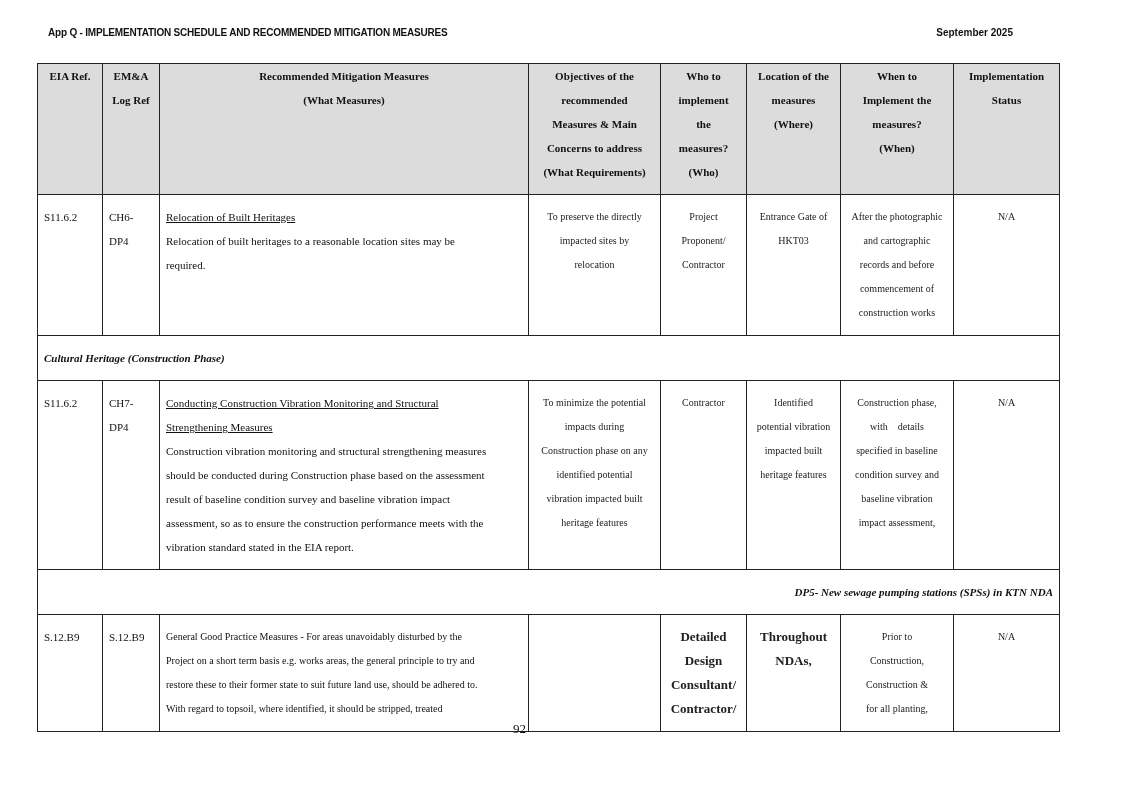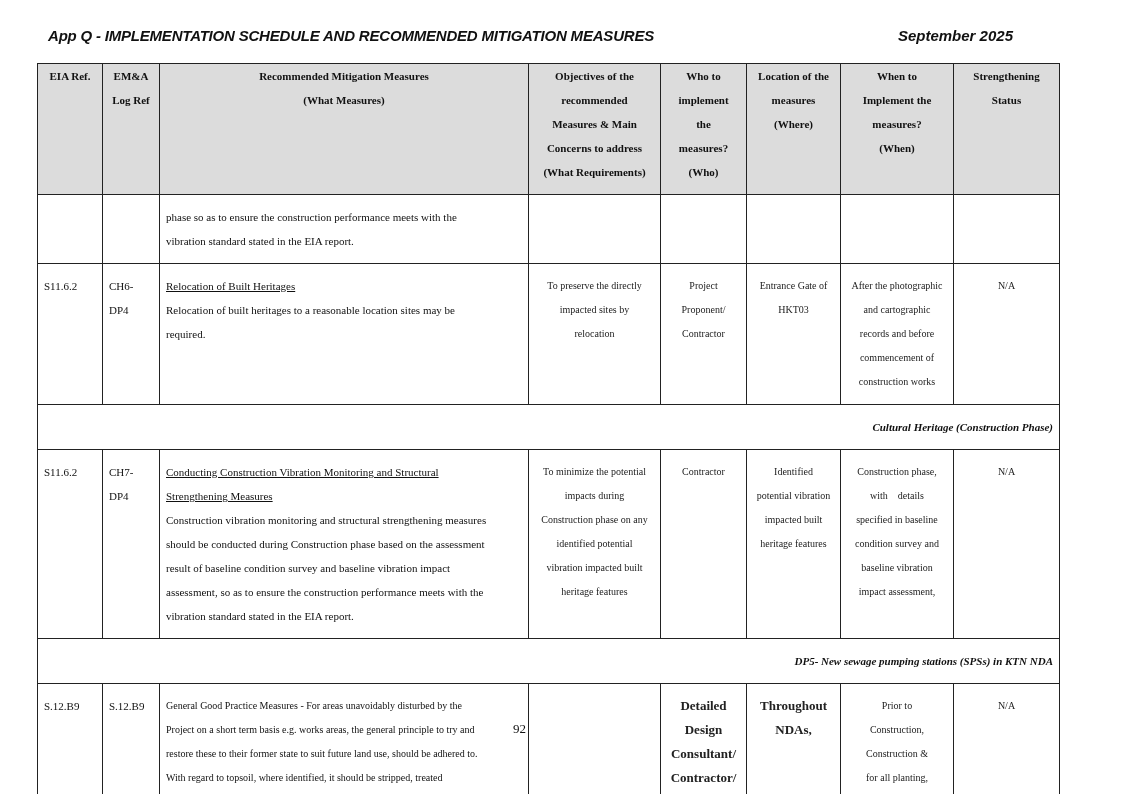--- a/index.html
+++ b/index.html
@@ -1,39 +1,39 @@
 <!DOCTYPE html>
 <html><head>
 <meta charset="utf-8">
 <style>
   html, body { margin: 0; padding: 0; background: #ffffff; }
   body { width: 1123px; height: 794px; position: relative; overflow: hidden; }
   .page-header {
     position: absolute; left: 48px; top: 27px; width: 965px; height: 22px;
-    font-family: "Liberation Sans", sans-serif; font-weight: bold; font-size: 15px; color: #111; font-style: italic;
+    font-family: "Liberation Sans", sans-serif; font-weight: bold; font-size: 10px; color: #111;
   }
   .page-header .title { position: absolute; left: 0; top: 0; letter-spacing: -0.2px; }
   .page-header .date { position: absolute; right: 0; top: 0; }
   table.sched {
     position: absolute; left: 37px; top: 63px; width: 1022px;
     border-collapse: collapse; table-layout: fixed;
     font-family: "Liberation Serif", serif; font-size: 11px; color: #111;
   }
   table.sched td, table.sched th {
     border: 1.5px solid #222; vertical-align: top; padding: 10px 6px;
     line-height: 24px;
   }
   table.sched th {
     background: #dcdcdc; font-weight: bold; text-align: center;
     padding-top: 0px; height: 118px;
   }
   .c { text-align: center; font-size: 10px; color: #222; }
   .c.b { font-weight: bold; font-size: 13px; }
   .measure .u { text-decoration: underline; }
-  .sec td { font-weight: bold; font-style: italic; padding-left: 6px; text-align: right; }
+  .sec td { font-weight: bold; font-style: italic; padding-left: 6px; }
   .sec.center td { text-align: right; }
   .line { display: block; }
   .page-num {
     position: absolute; left: 0; width: 1039px; top: 721px; text-align: center;
     font-family: "Liberation Serif", serif; font-size: 13px; color: #111;
   }
 </style>
 </head>
 <body>
 
@@ -85,40 +85,27 @@
         <span class="line">measures</span>
         <span class="line">(Where)</span>
       </th>
       <th>
         <span class="line">When to</span>
         <span class="line">Implement the</span>
         <span class="line">measures?</span>
         <span class="line">(When)</span>
       </th>
       <th>
-        <span class="line">Strengthening</span>
+        <span class="line">Implementation</span>
         <span class="line">Status</span>
       </th>
     </tr>
   </thead>
   <tbody>
 
-    <tr style="height:49px">
-      <td></td>
-      <td></td>
-      <td class="measure">
-        <span class="line">phase so as to ensure the construction performance meets with the</span>
-        <span class="line">vibration standard stated in the EIA report.</span>
-      </td>
-      <td></td>
-      <td></td>
-      <td></td>
-      <td></td>
-      <td></td>
-    </tr>
 
     <tr style="height:120px">
       <td>S11.6.2</td>
       <td>
         <span class="line">CH6-</span>
         <span class="line">DP4</span>
       </td>
       <td class="measure">
         <span class="line u">Relocation of Built Heritages</span>
         <span class="line">Relocation of built heritages to a reasonable location sites may be</span>

